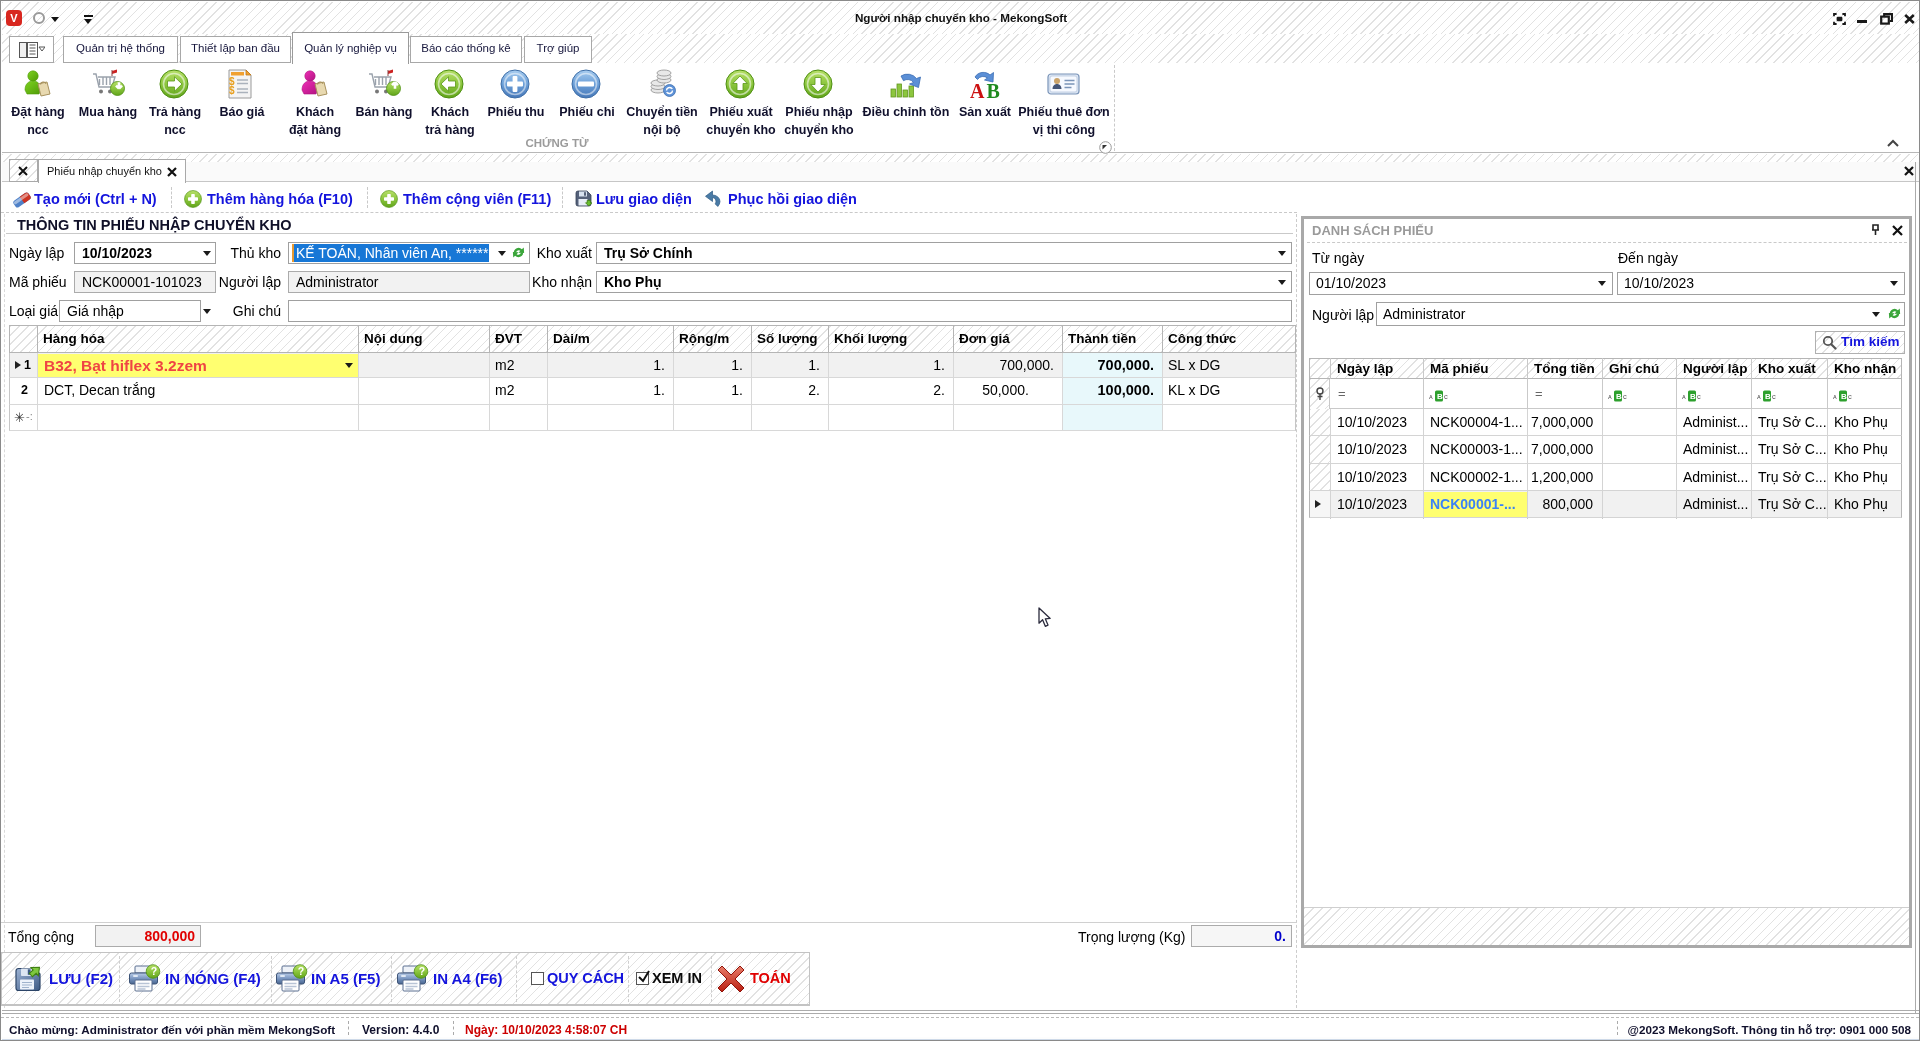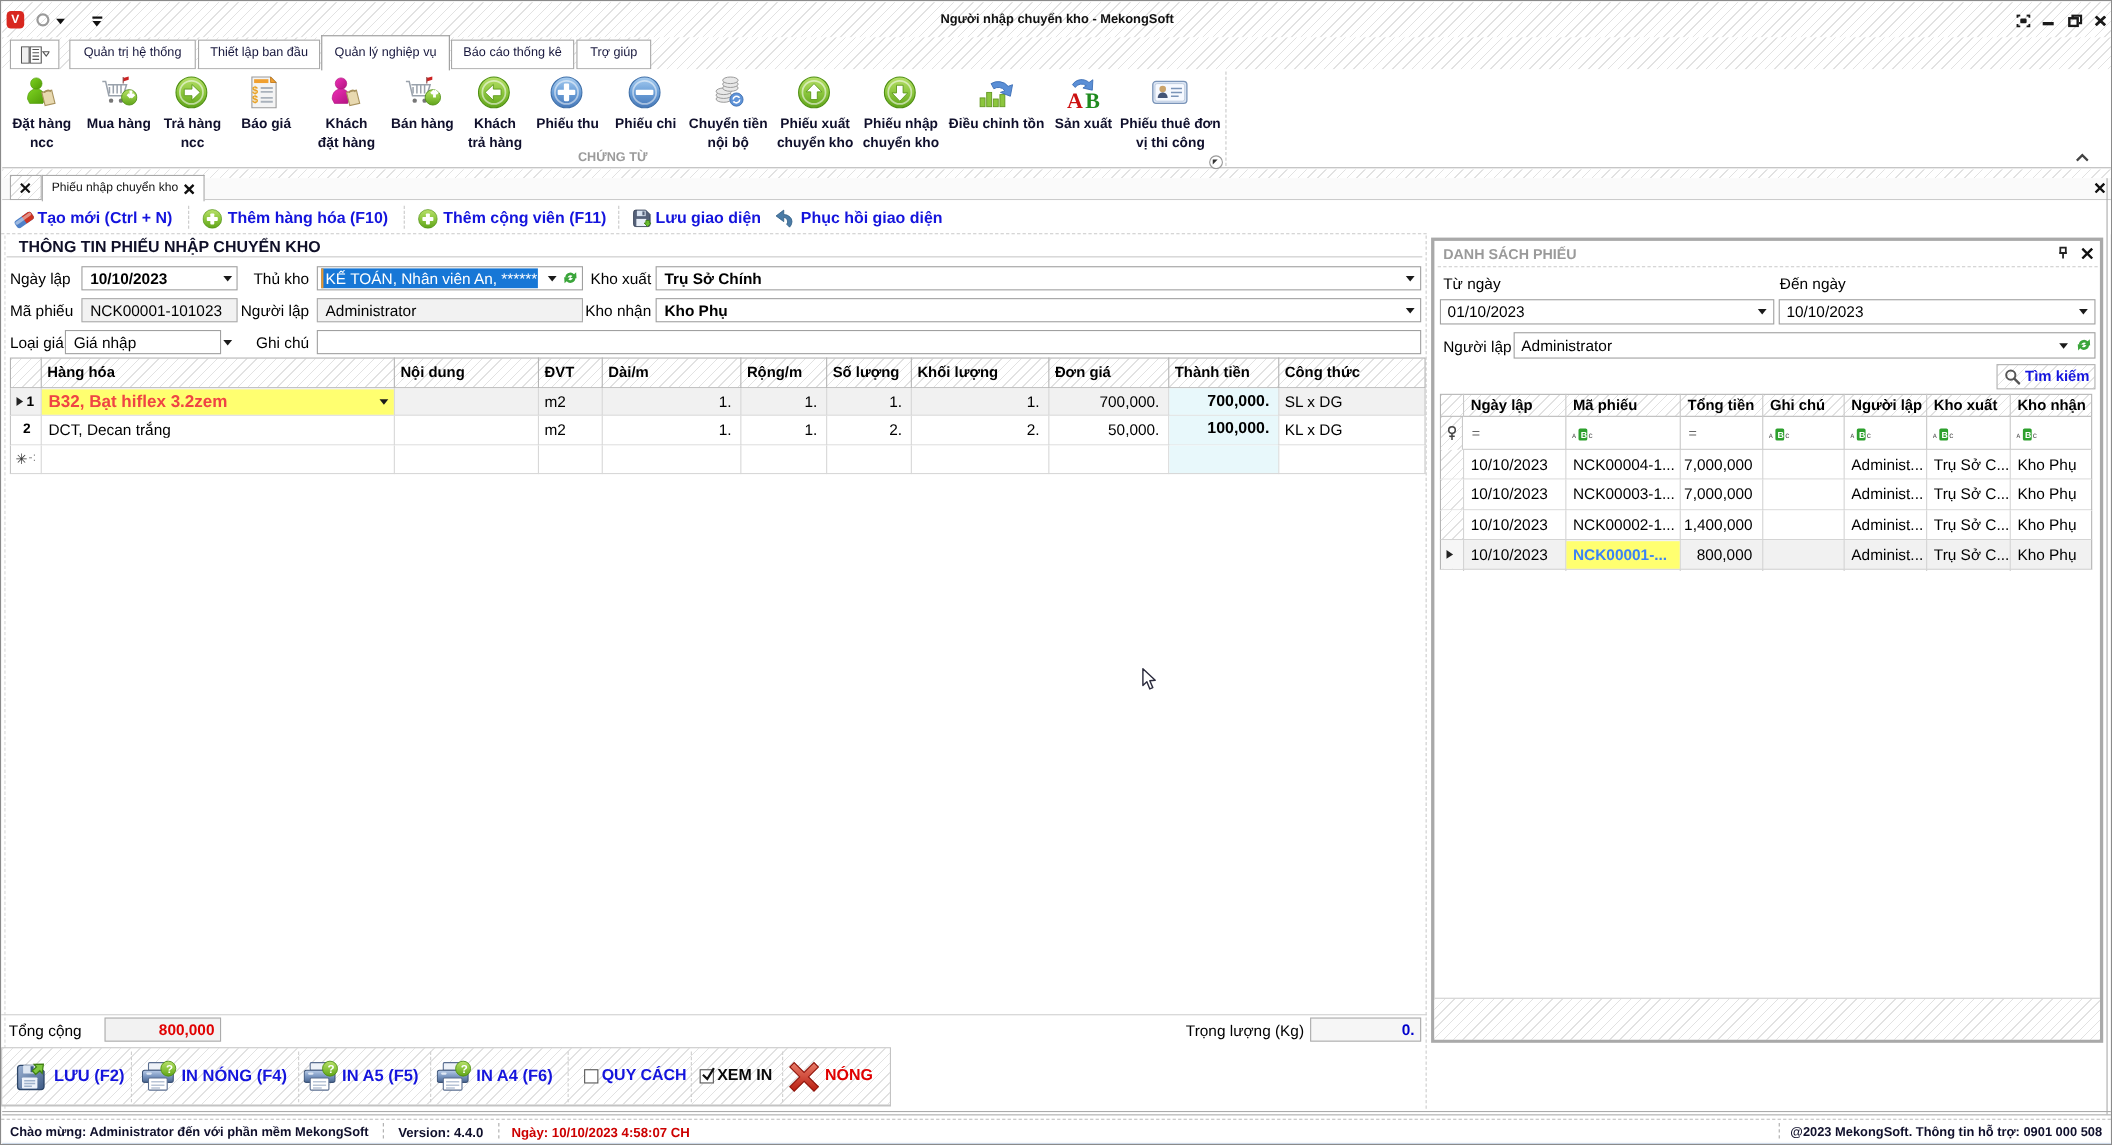--- a/index.html
+++ b/index.html
@@ -369,21 +369,21 @@
 <div class="abs" style="left:952px;top:377px;width:1px;height:27px;background:#d8d8d8"></div>
 <div class="abs" style="left:1061px;top:377px;width:1px;height:27px;background:#d8d8d8"></div>
 <div class="abs" style="left:1161px;top:377px;width:1px;height:27px;background:#d8d8d8"></div>
 <div class="cell b" style="left:20px;top:382px;font-size:12.5px">2</div>
 <div class="cell" style="left:43px;top:381px;font-size:14px">DCT, Decan trắng</div>
 <div class="cell" style="left:494px;top:381px;font-size:14px">m2</div>
 <div class="cell " style="left:550px;top:381px;width:114px;text-align:right;font-size:14px">1.</div>
 <div class="cell " style="left:676px;top:381px;width:66px;text-align:right;font-size:14px">1.</div>
 <div class="cell " style="left:754px;top:381px;width:65px;text-align:right;font-size:14px">2.</div>
 <div class="cell " style="left:831px;top:381px;width:113px;text-align:right;font-size:14px">2.</div>
-<div class="cell " style="left:956px;top:381px;width:97px;text-align:right;font-size:14px">50,000.</div>
+<div class="cell " style="left:956px;top:381px;width:97px;text-align:center;font-size:14px">50,000.</div>
 <div class="abs" style="left:1062px;top:377px;width:99px;height:26px;background:#e8f8fb"></div>
 <div class="cell b" style="left:1065px;top:381px;width:88px;text-align:right;font-size:14.5px">100,000.</div>
 <div class="cell" style="left:1167px;top:381px;font-size:14px">KL x DG</div>
 <div class="abs" style="left:8px;top:404px;width:1287px;height:26px;background:#ffffff;border-bottom:1px solid #d8d8d8;border-left:1px solid #c6c6c6;border-right:1px solid #c6c6c6"></div>
 <div class="abs" style="left:36px;top:404px;width:1px;height:26px;background:#d8d8d8"></div>
 <div class="abs" style="left:357px;top:404px;width:1px;height:26px;background:#d8d8d8"></div>
 <div class="abs" style="left:488px;top:404px;width:1px;height:26px;background:#d8d8d8"></div>
 <div class="abs" style="left:546px;top:404px;width:1px;height:26px;background:#d8d8d8"></div>
 <div class="abs" style="left:672px;top:404px;width:1px;height:26px;background:#d8d8d8"></div>
 <div class="abs" style="left:750px;top:404px;width:1px;height:26px;background:#d8d8d8"></div>
@@ -489,21 +489,21 @@
 <div class="abs b" style="left:651px;top:969px;font-size:14.5px;color:#0a0a0a">XEM IN</div>
 <svg class="abs" style="left:716px;top:964px" width="28" height="28" viewBox="0 0 28 28">
 <defs>
         <linearGradient id="gx" x1="0" y1="0" x2="0" y2="1">
           <stop offset="0" stop-color="#e87d6a"></stop>
           <stop offset="1" stop-color="#b91d10"></stop>
         </linearGradient>
       </defs>
 <path d="M5 1 L14 10 L23 1 L27 5 L18 14 L27 23 L23 27 L14 18 L5 27 L1 23 L10 14 L1 5 Z" fill="url(#gx)" stroke="#8f1208" stroke-width="1"></path>
     </svg>
-<div class="abs b" style="left:749px;top:969px;font-size:14.5px;color:#e00000">NÓNG</div>
+<div class="abs b" style="left:749px;top:969px;font-size:14.5px;color:#e00000">TOÁN</div>
 <div class="abs" style="left:1px;top:1009px;width:1917px;height:1px;background:#ababab"></div>
 <div class="abs" style="left:1px;top:1012px;width:1917px;height:1px;background:#ababab"></div>
 <div class="abs" style="left:1914px;top:161px;width:1px;height:851px;background:#ababab"></div>
 <div class="hdash" style="left:0px;top:1016px;width:1918px;border-top-color:#b9b9b9"></div>
 <div class="abs b" style="left:8px;top:1022px;font-size:11.7px;color:#10102c">Chào mừng: Administrator đến với phần mềm MekongSoft</div>
 <div class="vdash" style="left:347px;top:1020px;height:14px;border-left-color:#aaa"></div>
 <div class="abs b" style="left:361px;top:1022px;font-size:12px;color:#10102c">Version: 4.4.0</div>
 <div class="vdash" style="left:452px;top:1020px;height:14px;border-left-color:#aaa"></div>
 <div class="abs b" style="left:464px;top:1022px;font-size:12px;color:#cc0000">Ngày: 10/10/2023 4:58:07 CH</div>
 <div class="vdash" style="left:1616px;top:1020px;height:14px;border-left-color:#aaa"></div>
@@ -634,21 +634,21 @@
 <div class="abs hatch" style="left:1309px;top:462.7px;width:20px;height:26.30000000000001px"></div>
 <div class="abs" style="left:1329px;top:462.7px;width:1px;height:27.30000000000001px;background:#d4d4d4"></div>
 <div class="abs" style="left:1422px;top:462.7px;width:1px;height:27.30000000000001px;background:#d4d4d4"></div>
 <div class="abs" style="left:1526px;top:462.7px;width:1px;height:27.30000000000001px;background:#d4d4d4"></div>
 <div class="abs" style="left:1601px;top:462.7px;width:1px;height:27.30000000000001px;background:#d4d4d4"></div>
 <div class="abs" style="left:1675px;top:462.7px;width:1px;height:27.30000000000001px;background:#d4d4d4"></div>
 <div class="abs" style="left:1750px;top:462.7px;width:1px;height:27.30000000000001px;background:#d4d4d4"></div>
 <div class="abs" style="left:1826px;top:462.7px;width:1px;height:27.30000000000001px;background:#d4d4d4"></div>
 <div class="cell" style="left:1336px;top:467.7px">10/10/2023</div>
 <div class="cell" style="left:1429px;top:467.7px">NCK00002-1...</div>
-<div class="cell" style="left:1530px;top:467.7px;width:62px;text-align:right">1,400,000</div>
+<div class="cell" style="left:1530px;top:467.7px;width:62px;text-align:right">1,200,000</div>
 <div class="cell" style="left:1682px;top:467.7px">Administ...</div>
 <div class="cell" style="left:1757px;top:467.7px">Trụ Sở C...</div>
 <div class="cell" style="left:1833px;top:467.7px">Kho Phụ</div>
 <div class="abs" style="left:1308px;top:490px;width:593px;height:27.299999999999955px;background:#f1f1f1;border-bottom:1px solid #d4d4d4;border-left:1px solid #b5b5b5;border-right:1px solid #b5b5b5"></div>
 <div class="abs hatch" style="left:1309px;top:490px;width:20px;height:26.299999999999955px"></div>
 <div class="abs" style="left:1329px;top:490px;width:1px;height:27.299999999999955px;background:#d4d4d4"></div>
 <div class="abs" style="left:1422px;top:490px;width:1px;height:27.299999999999955px;background:#d4d4d4"></div>
 <div class="abs" style="left:1526px;top:490px;width:1px;height:27.299999999999955px;background:#d4d4d4"></div>
 <div class="abs" style="left:1601px;top:490px;width:1px;height:27.299999999999955px;background:#d4d4d4"></div>
 <div class="abs" style="left:1675px;top:490px;width:1px;height:27.299999999999955px;background:#d4d4d4"></div>

